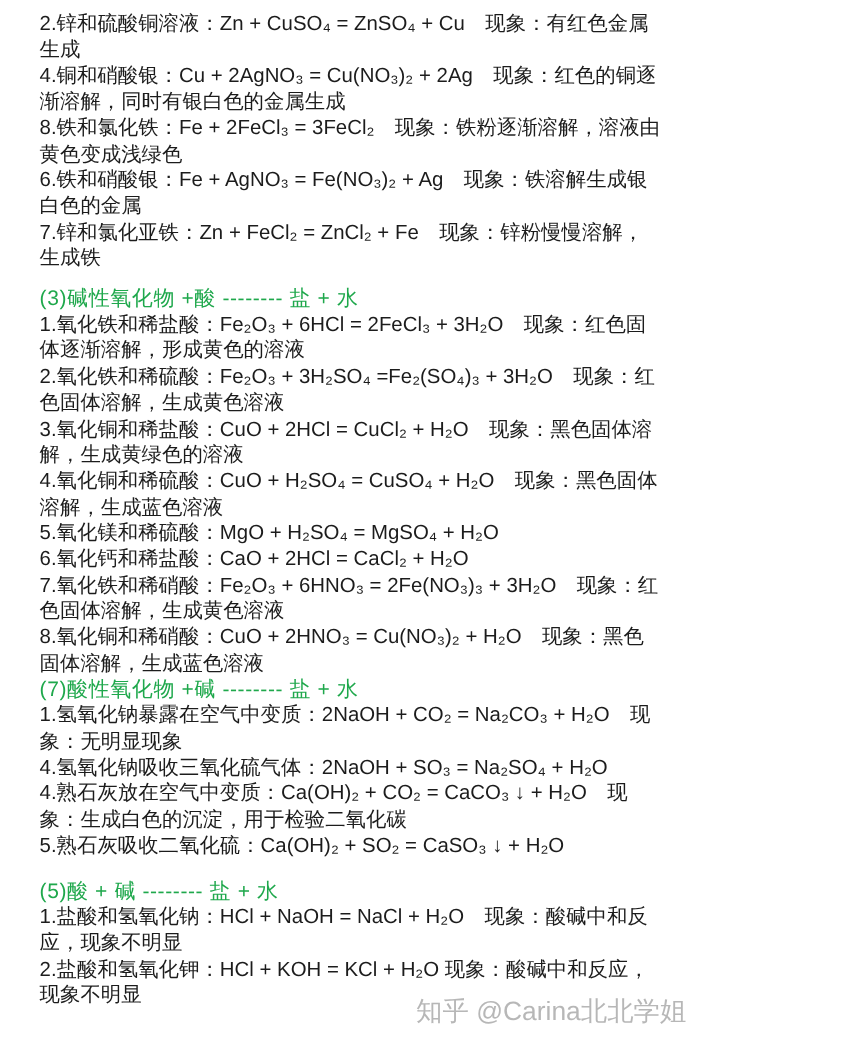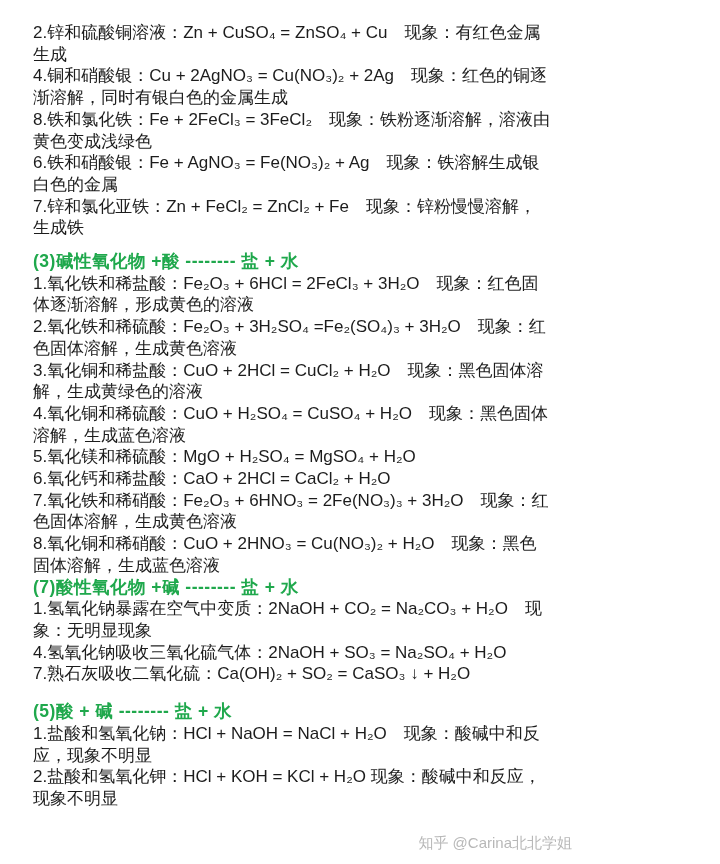--- a/index.html
+++ b/index.html
@@ -13,44 +13,44 @@
     width: 720px;
     height: 864px;
     background: var(--bg);
     overflow: hidden;
     font-family: "Liberation Sans", "DejaVu Sans", sans-serif;
   }
   .page {
     position: relative;
     width: 580px;
     height: 864px;
-    padding: 22px 30px 0 33px;
+    padding: 9px 30px 0 33px;
     color: var(--text);
     font-size: 17px;
     line-height: 21.7px;
   }
   p.reaction {
     margin: 0;
     word-break: break-word;
   }
   h2.section-header {
     color: var(--green);
     font-size: 17.5px;
     line-height: 21.7px;
-    font-weight: bold;
+    font-weight: normal;
     letter-spacing: 0.5px;
   }
   .gap-small { margin-top: 12px; }
   .gap-none  { margin-top: 0; }
   .gap-large { margin-top: 16px; }
   .watermark {
     position: absolute;
     right: 8px;
     bottom: 10px;
-    font-size: 15px;
+    font-size: 22px;
     color: var(--watermark);
     opacity: 0.8;
     white-space: nowrap;
     pointer-events: none;
     z-index: 2;
   }
 </style>
 </head>
 <body>
 
@@ -68,20 +68,21 @@
   <p class="reaction">3.氧化铜和稀盐酸：CuO + 2HCl = CuCl₂ + H₂O　现象：黑色固体溶解，生成黄绿色的溶液</p>
   <p class="reaction">4.氧化铜和稀硫酸：CuO + H₂SO₄ = CuSO₄ + H₂O　现象：黑色固体溶解，生成蓝色溶液</p>
   <p class="reaction">5.氧化镁和稀硫酸：MgO + H₂SO₄ = MgSO₄ + H₂O</p>
   <p class="reaction">6.氧化钙和稀盐酸：CaO + 2HCl = CaCl₂ + H₂O</p>
   <p class="reaction">7.氧化铁和稀硝酸：Fe₂O₃ + 6HNO₃ = 2Fe(NO₃)₃ + 3H₂O　现象：红色固体溶解，生成黄色溶液</p>
   <p class="reaction">8.氧化铜和稀硝酸：CuO + 2HNO₃ = Cu(NO₃)₂ + H₂O　现象：黑色固体溶解，生成蓝色溶液</p>
 
   <h2 class="section-header gap-none">(7)酸性氧化物 +碱 -------- 盐 + 水</h2>
   <p class="reaction">1.氢氧化钠暴露在空气中变质：2NaOH + CO₂ = Na₂CO₃ + H₂O　现象：无明显现象</p>
   <p class="reaction">4.氢氧化钠吸收三氧化硫气体：2NaOH + SO₃ = Na₂SO₄ + H₂O</p>
-  <p class="reaction">7.熟石灰吸收二氧化硫：Ca(OH)₂ + SO₂ = CaSO₃ ↓ + H₂O</p>
+  <p class="reaction">4.熟石灰放在空气中变质：Ca(OH)₂ + CO₂ = CaCO₃ ↓ + H₂O　现象：生成白色的沉淀，用于检验二氧化碳</p>
+  <p class="reaction">5.熟石灰吸收二氧化硫：Ca(OH)₂ + SO₂ = CaSO₃ ↓ + H₂O</p>
 
   <h2 class="section-header gap-large">(5)酸 + 碱 -------- 盐 + 水</h2>
   <p class="reaction">1.盐酸和氢氧化钠：HCl + NaOH = NaCl + H₂O　现象：酸碱中和反应，现象不明显</p>
   <p class="reaction">2.盐酸和氢氧化钾：HCl + KOH = KCl + H₂O 现象：酸碱中和反应，现象不明显</p>
 
   <div class="watermark">知乎 @Carina北北学姐</div>
 </div>
 
 </body></html>

